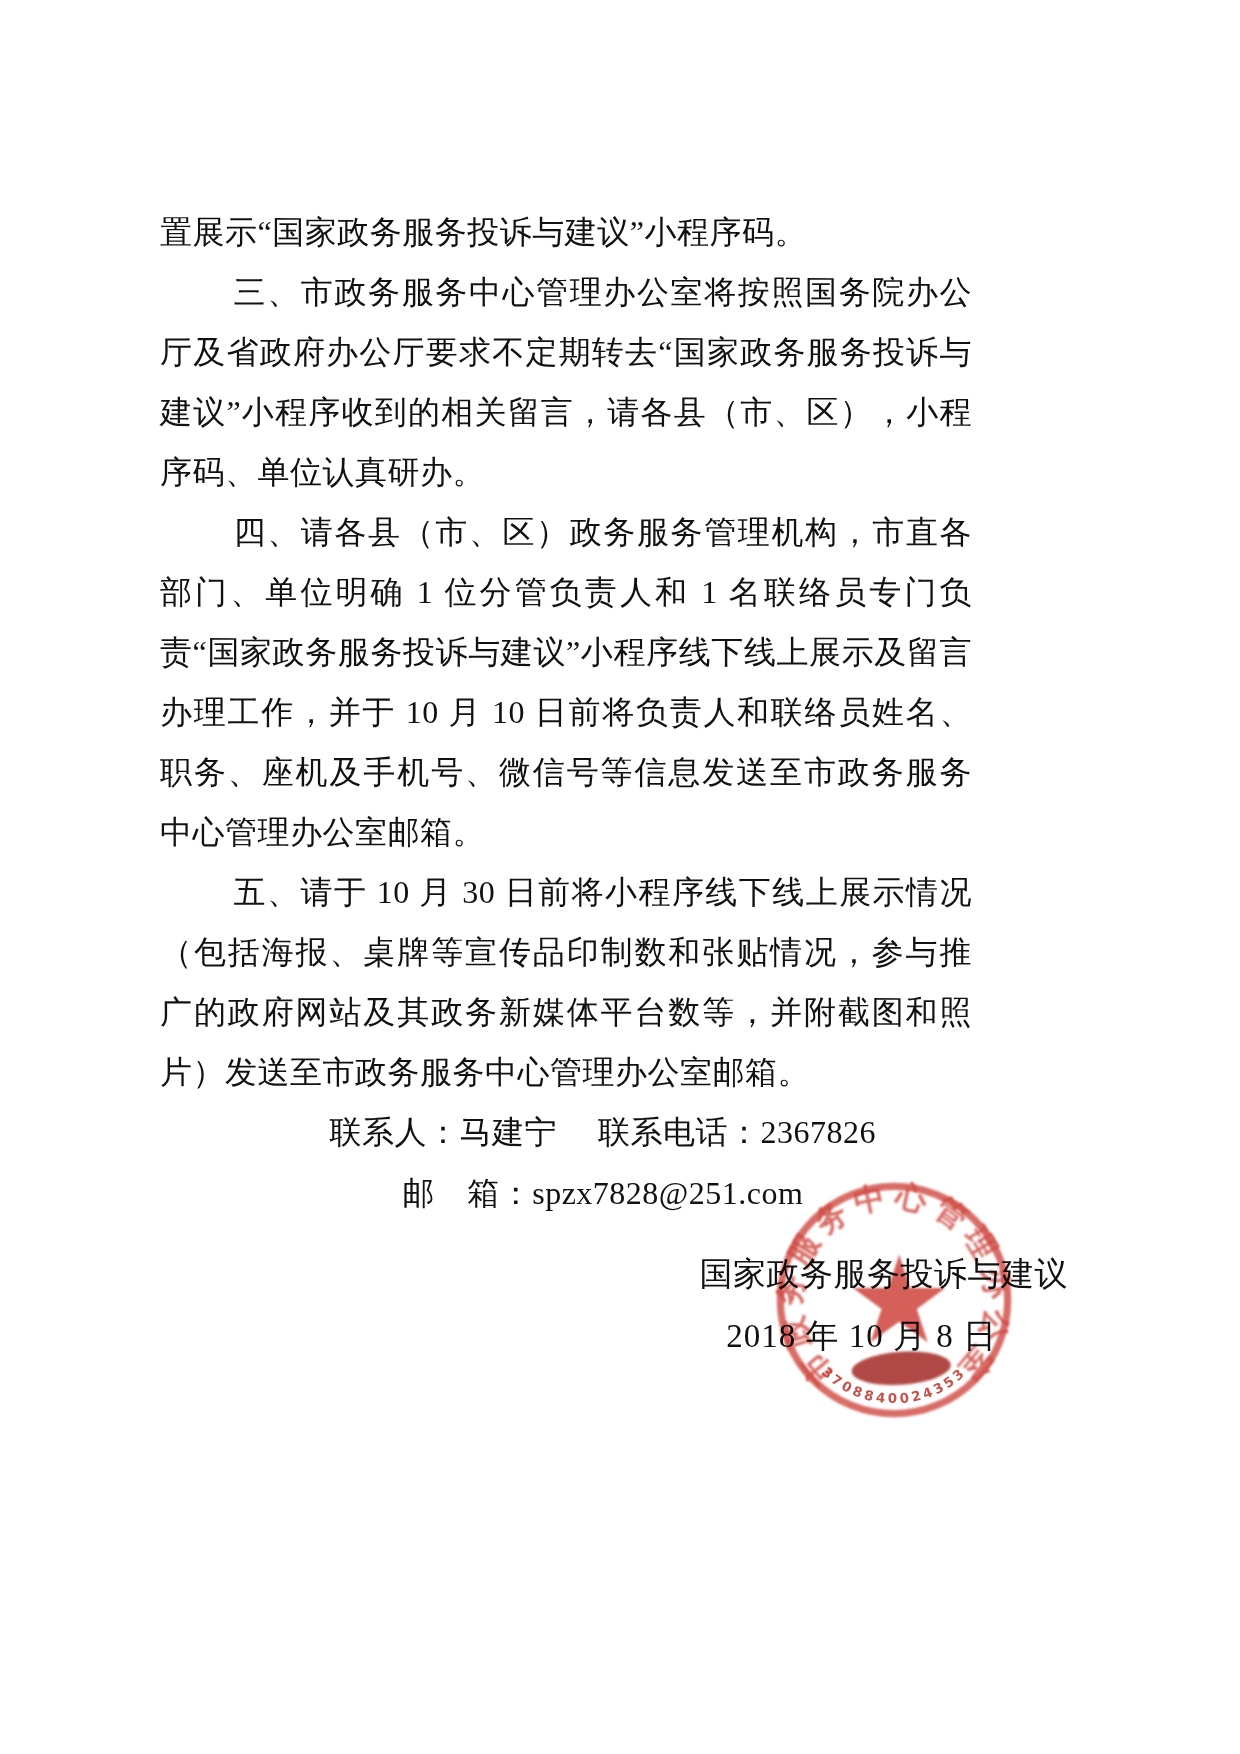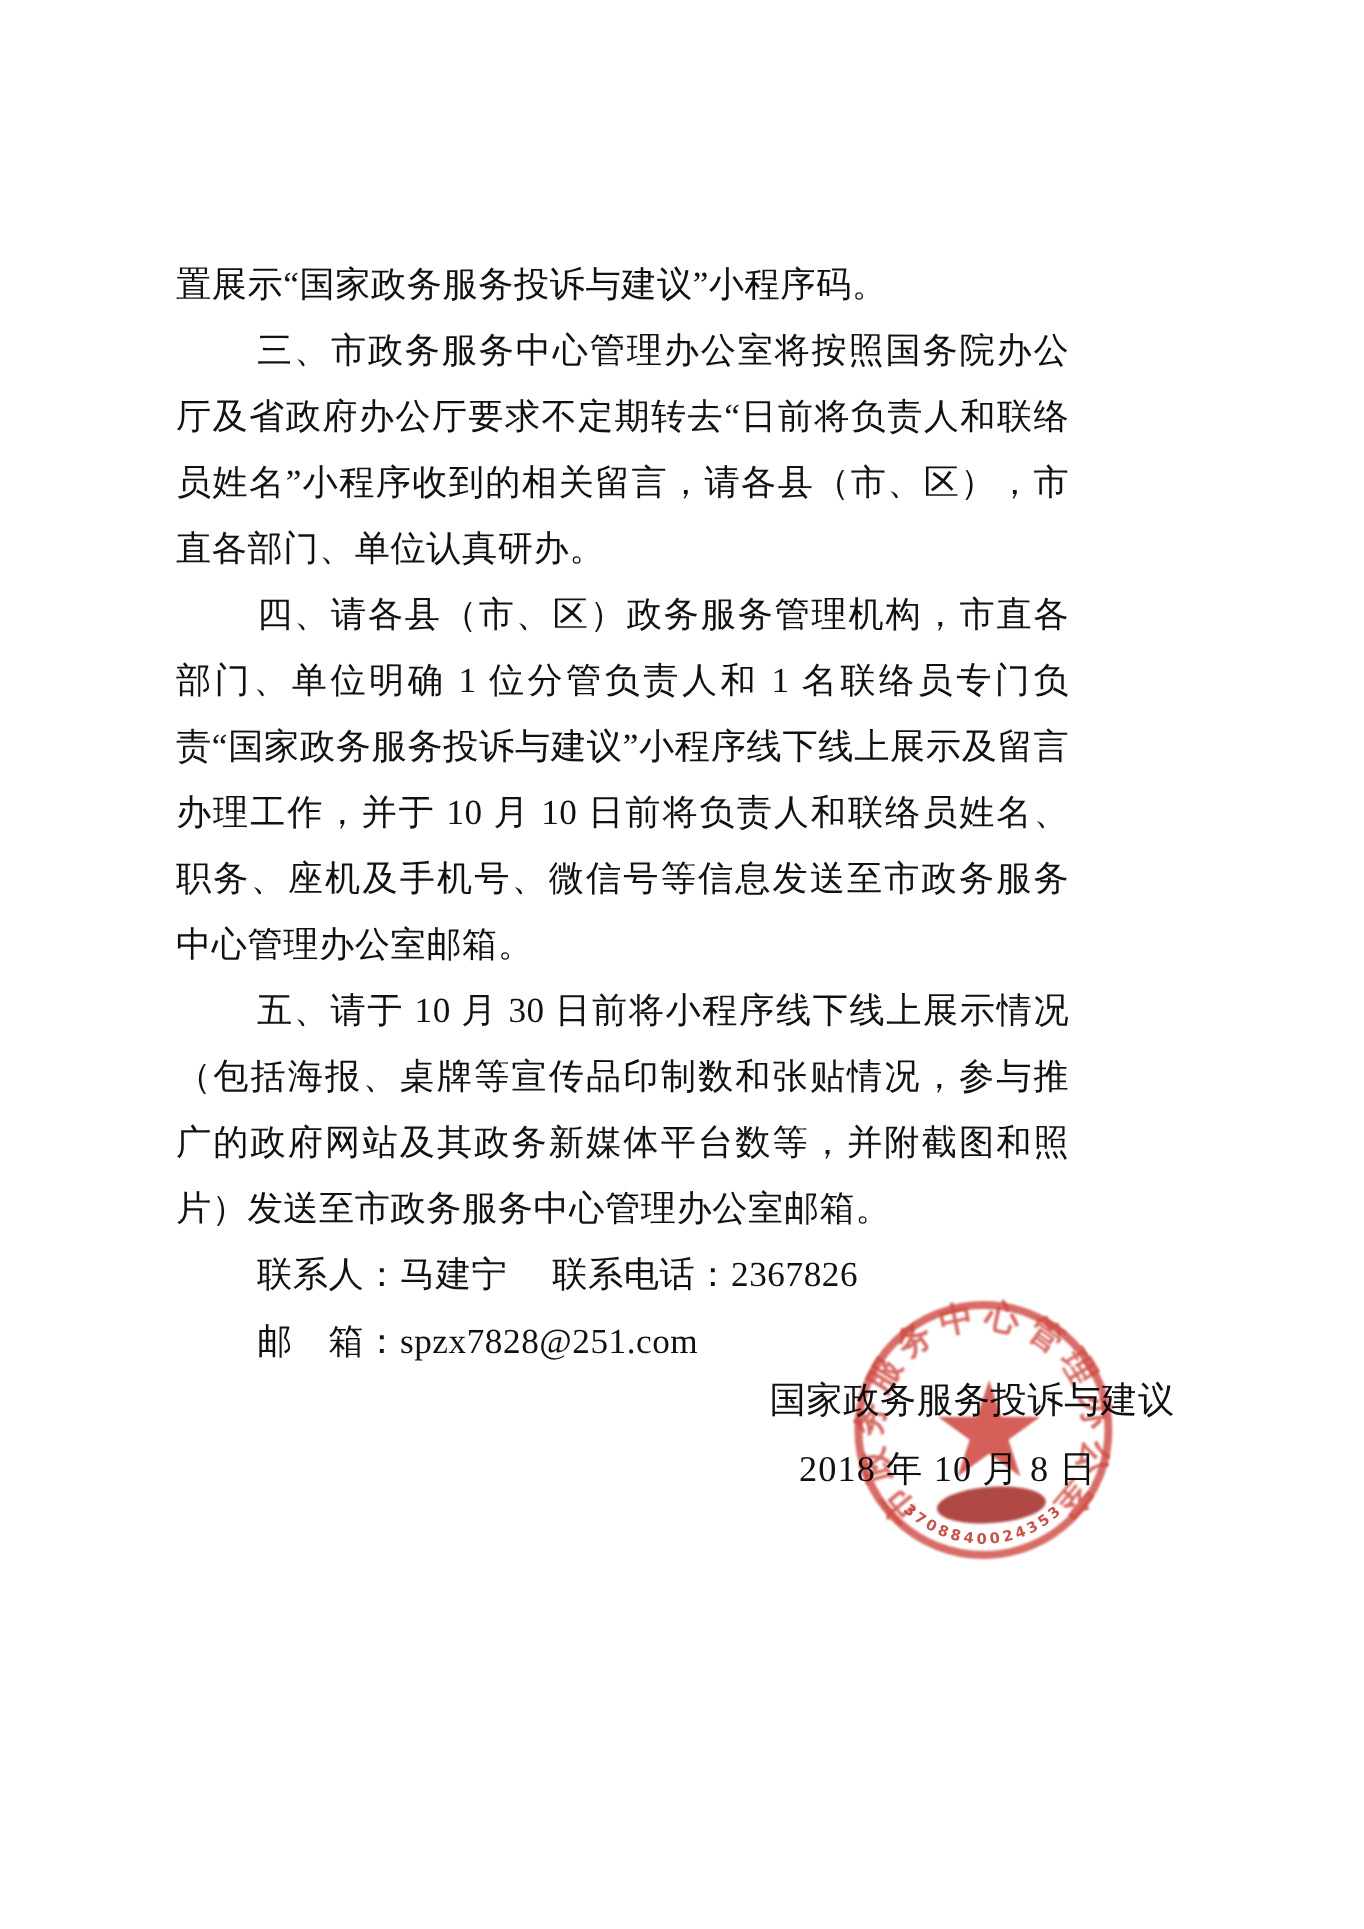--- a/index.html
+++ b/index.html
@@ -13,42 +13,42 @@
     height: 1754px;
     margin: 0 auto;
     background: #ffffff;
     overflow: hidden;
     font-family: "Liberation Serif", "DejaVu Serif", serif;
     color: #111111;
   }
   .body-text {
     position: absolute;
     left: 160px;
-    top: 228px;
+    top: 202px;
     width: 812px;
   }
   .para {
     margin: 0;
     font-size: 32px;
     line-height: 60px;
     text-align: justify;
     text-justify: inter-ideograph;
     letter-spacing: 0.5px;
     text-indent: 2.3em;
   }
   .para.no-indent {
     text-indent: 0;
   }
   .contact-line {
     margin: 0;
     font-size: 32px;
     line-height: 61px;
     letter-spacing: 0.5px;
     text-indent: 2.3em;
-    text-align: left;
+    text-align: center;
     white-space: pre;
   }
   .signature-org {
     position: absolute;
     top: 1244px;
     right: 172px;
     font-size: 33px;
     line-height: 60px;
     letter-spacing: 0.5px;
   }
@@ -82,21 +82,21 @@
     letter-spacing: 3px;
   }
 </style>
 </head>
 <body>
 
 <div class="page">
 
   <div class="body-text">
     <p class="para no-indent">置展示“国家政务服务投诉与建议”小程序码。</p>
-    <p class="para">三、市政务服务中心管理办公室将按照国务院办公厅及省政府办公厅要求不定期转去“日前将负责人和联络员姓名”小程序收到的相关留言，请各县（市、区），市直各部门、单位认真研办。</p>
+    <p class="para">三、市政务服务中心管理办公室将按照国务院办公厅及省政府办公厅要求不定期转去“国家政务服务投诉与建议”小程序收到的相关留言，请各县（市、区），小程序码、单位认真研办。</p>
     <p class="para">四、请各县（市、区）政务服务管理机构，市直各部门、单位明确 1 位分管负责人和 1 名联络员专门负责“国家政务服务投诉与建议”小程序线下线上展示及留言办理工作，并于 10 月 10 日前将负责人和联络员姓名、职务、座机及手机号、微信号等信息发送至市政务服务中心管理办公室邮箱。</p>
     <p class="para">五、请于 10 月 30 日前将小程序线下线上展示情况（包括海报、桌牌等宣传品印制数和张贴情况，参与推广的政府网站及其政务新媒体平台数等，并附截图和照片）发送至市政务服务中心管理办公室邮箱。</p>
     <p class="contact-line">联系人：马建宁　 联系电话：2367826</p>
     <p class="contact-line">邮　箱：spzx7828@251.com</p>
   </div>
 
   <div class="signature-org">国家政务服务投诉与建议</div>
   <div class="signature-date">2018 年 10 月 8 日</div>
 
   <svg class="seal" viewBox="0 0 240 240" width="248" height="248" xmlns="http://www.w3.org/2000/svg">

